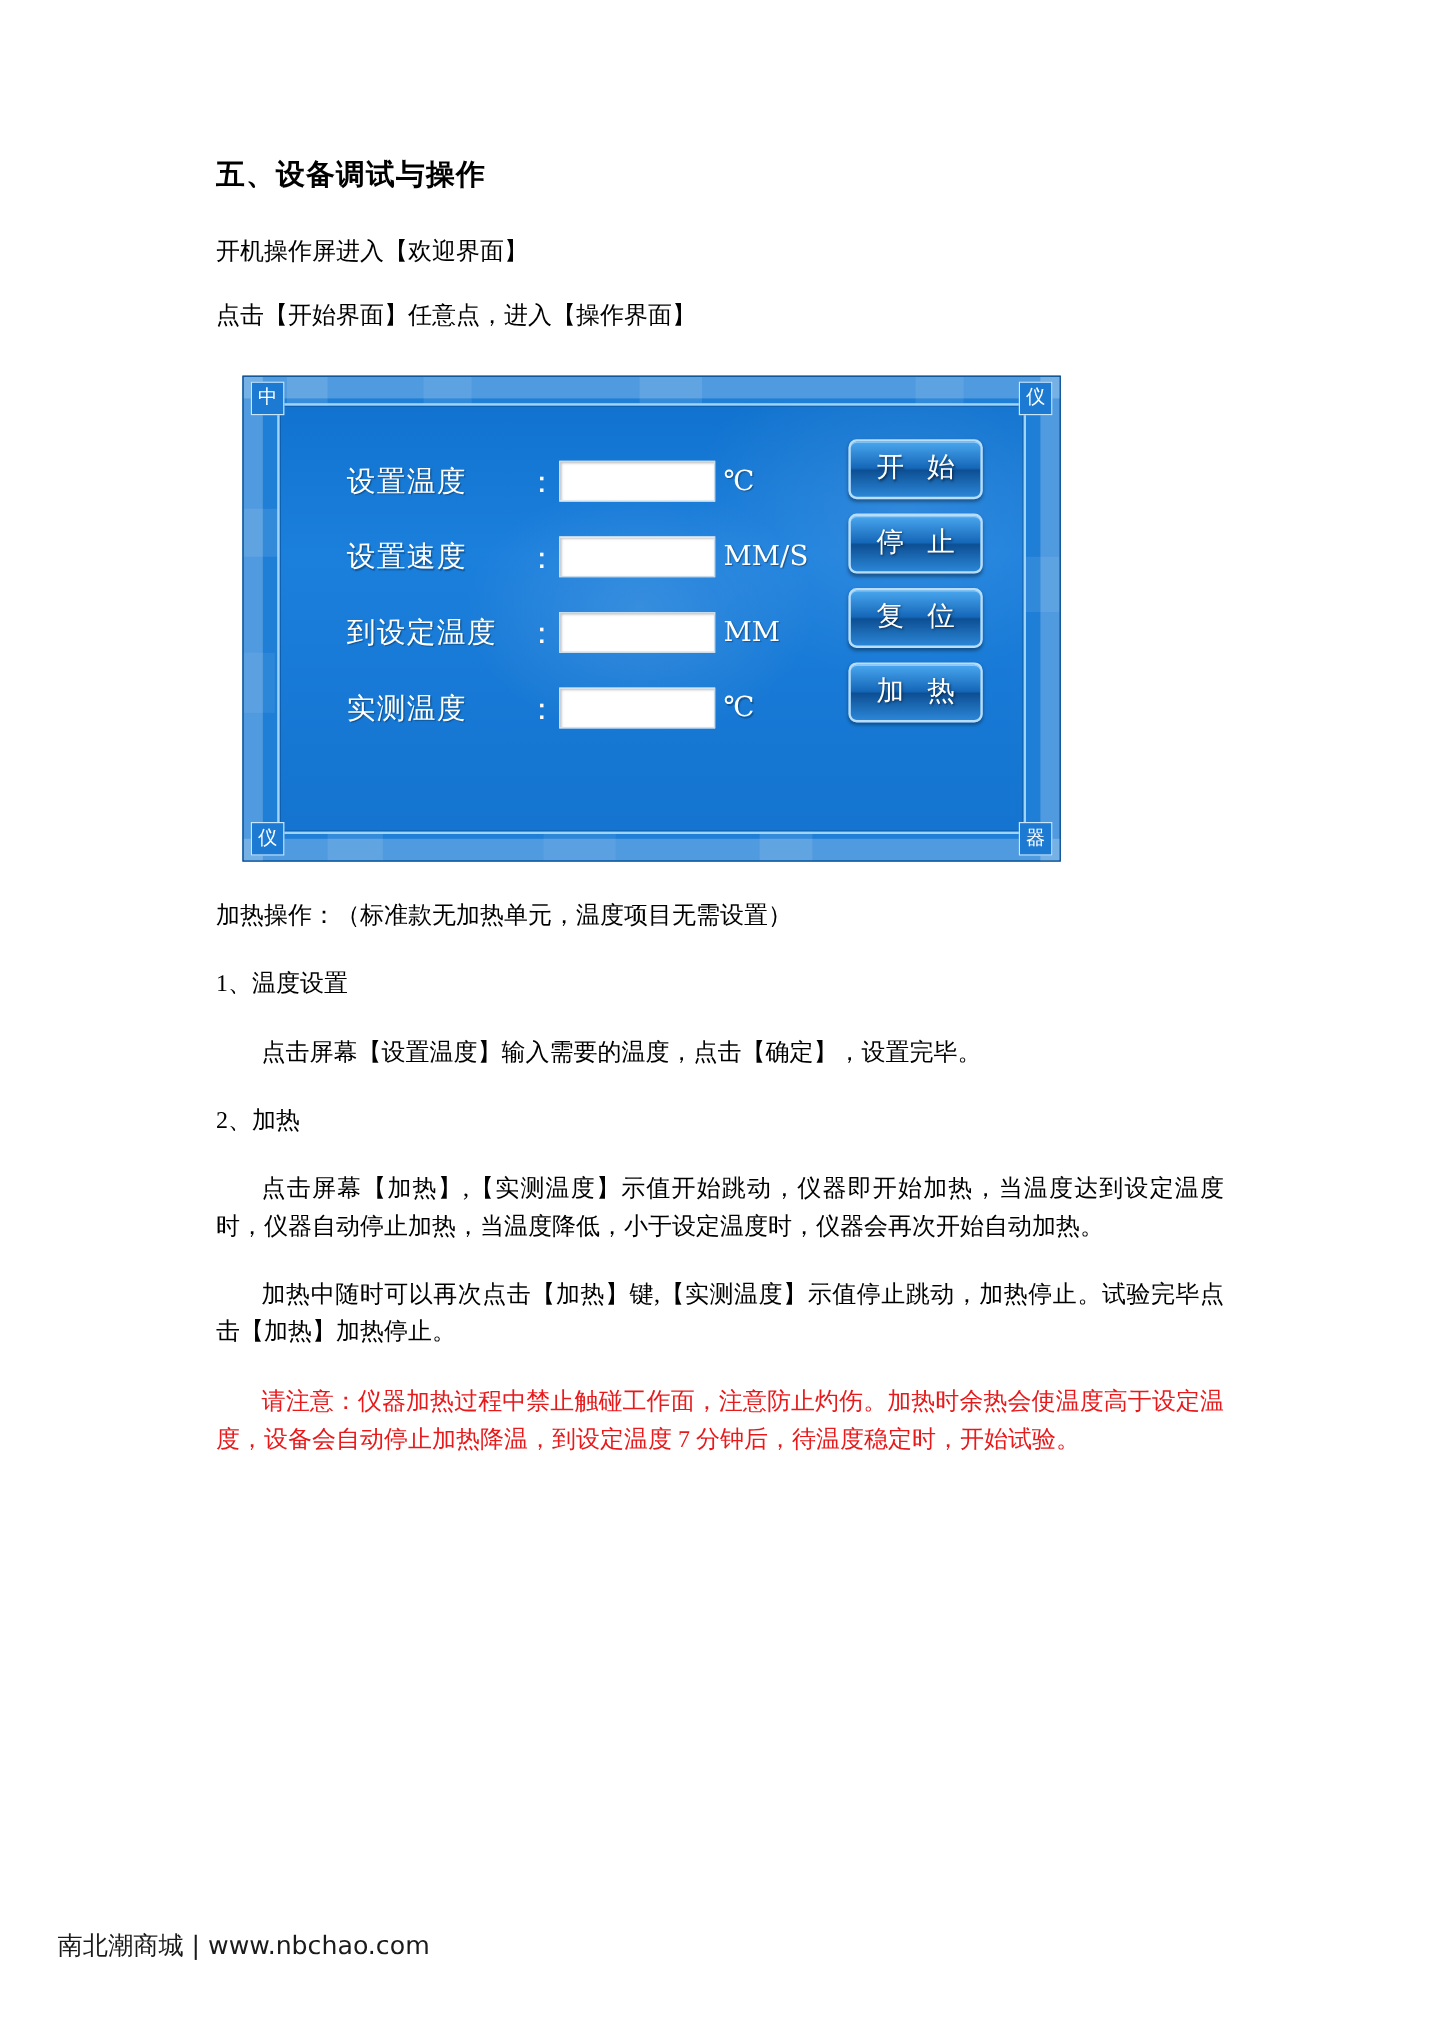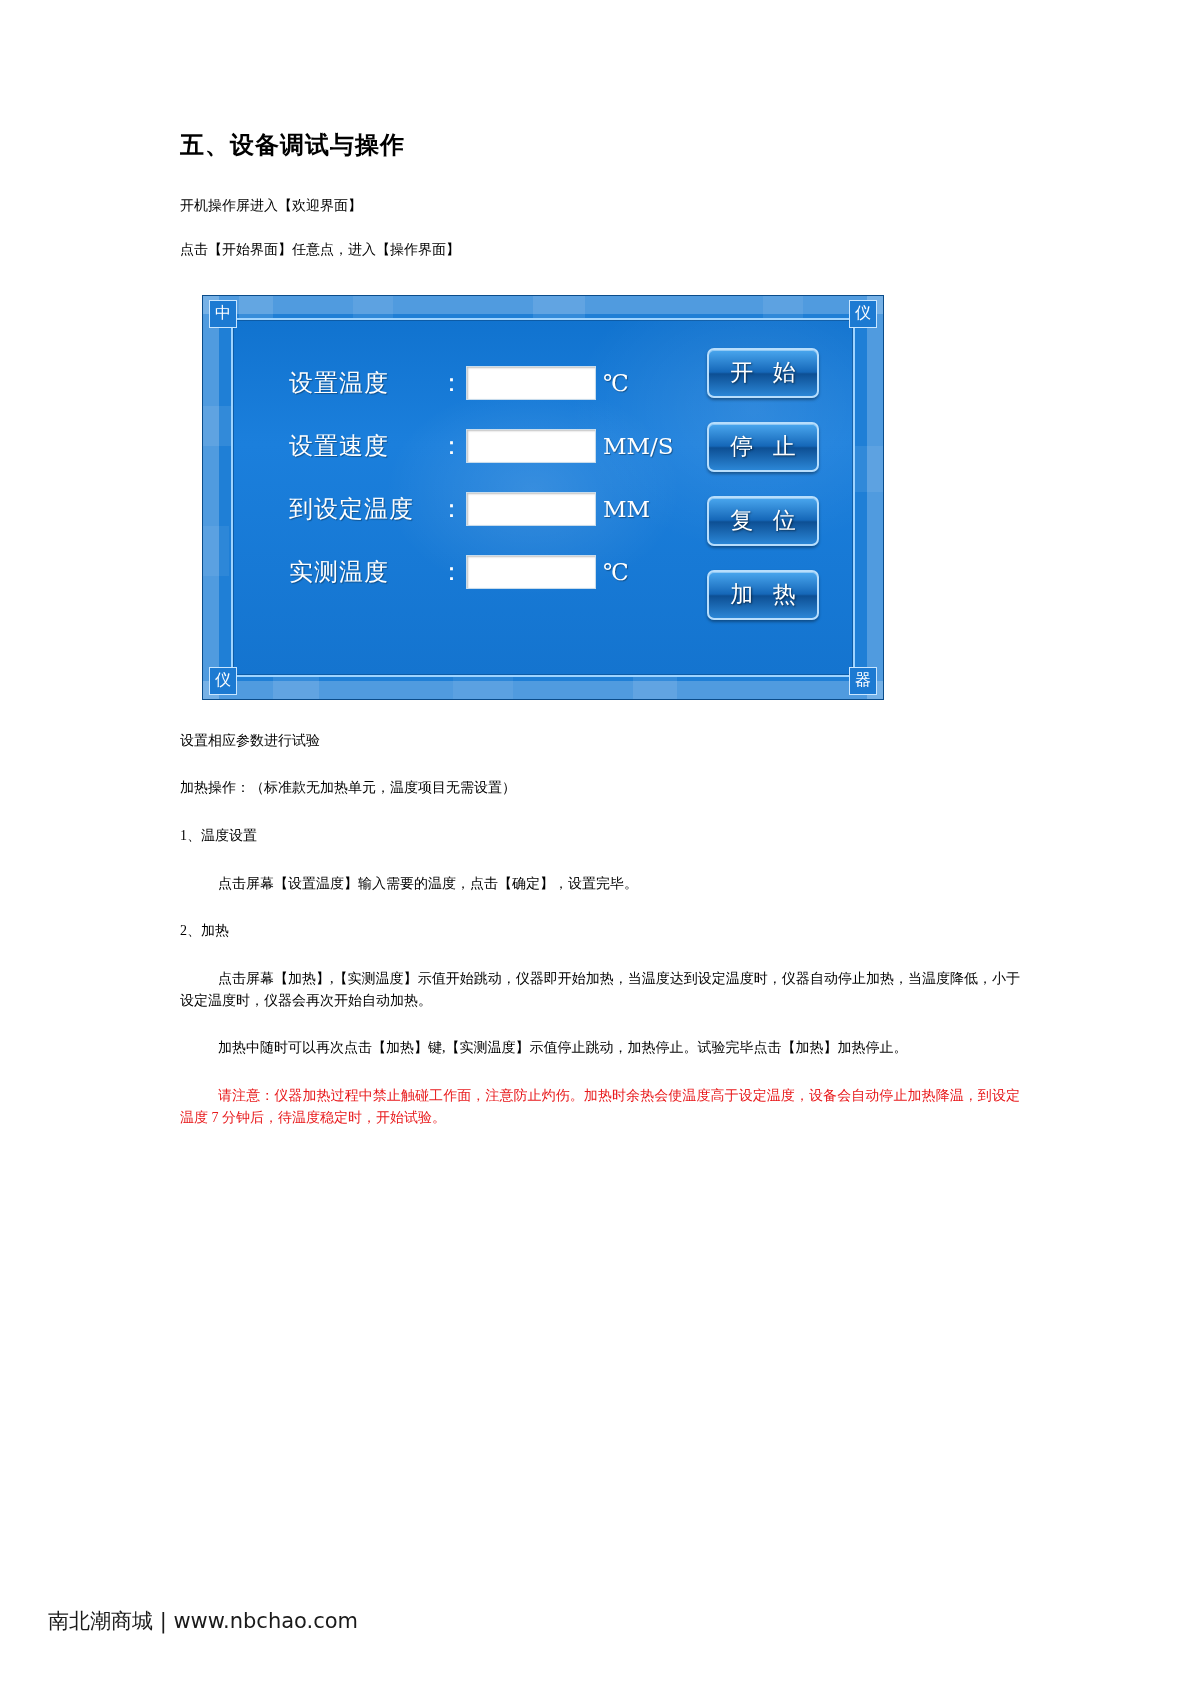--- a/index.html
+++ b/index.html
@@ -29,21 +29,21 @@
   }
   h1.doc-title {
     font-family: "DejaVu Sans", "Liberation Sans", sans-serif;
     font-size: 24px;
     font-weight: bold;
     letter-spacing: 1px;
     margin: 0 0 34px 0;
     line-height: 1.3;
   }
   p.para {
-    font-size: 14px;
+    font-size: 20px;
     line-height: 1.55;
     margin: 0 0 26px 0;
     text-align: justify;
   }
   p.para.tight {
     margin-bottom: 22px;
   }
   p.indent {
     text-indent: 38px;
   }
@@ -145,21 +145,21 @@
     text-shadow: 1px 1px 1px rgba(0,0,0,0.35);
   }
   .buttons {
     position: absolute;
     right: 34px;
     top: 28px;
   }
   .hmi-btn {
     width: 108px;
     height: 46px;
-    margin-bottom: 24px;
+    margin-bottom: 12px;
     border: 2px solid #b8defc;
     border-radius: 7px;
     background: linear-gradient(180deg,#4aa7ef 0%, #1567b8 48%, #0d4f94 52%, #2b86d6 100%);
     color: #ffffff;
     font-size: 23px;
     letter-spacing: 6px;
     text-align: center;
     line-height: 44px;
     font-family: "DejaVu Serif", "Liberation Serif", serif;
     text-shadow: 1px 1px 2px rgba(0,0,0,0.55);
@@ -245,21 +245,20 @@
           </div>
         </div>
 
         <div class="corner-tag corner-tl">中</div>
         <div class="corner-tag corner-tr">仪</div>
         <div class="corner-tag corner-bl">仪</div>
         <div class="corner-tag corner-br">器</div>
       </div>
     </div>
 
-    <p class="para">设置相应参数进行试验</p>
     <p class="para">加热操作：（标准款无加热单元，温度项目无需设置）</p>
     <p class="para">1、温度设置</p>
     <p class="para indent">点击屏幕【设置温度】输入需要的温度，点击【确定】，设置完毕。</p>
     <p class="para">2、加热</p>
     <p class="para indent">点击屏幕【加热】,【实测温度】示值开始跳动，仪器即开始加热，当温度达到设定温度时，仪器自动停止加热，当温度降低，小于设定温度时，仪器会再次开始自动加热。</p>
     <p class="para indent">加热中随时可以再次点击【加热】键,【实测温度】示值停止跳动，加热停止。试验完毕点击【加热】加热停止。</p>
     <p class="para red">请注意：仪器加热过程中禁止触碰工作面，注意防止灼伤。加热时余热会使温度高于设定温度，设备会自动停止加热降温，到设定温度 7 分钟后，待温度稳定时，开始试验。</p>
 
   </div>
 

